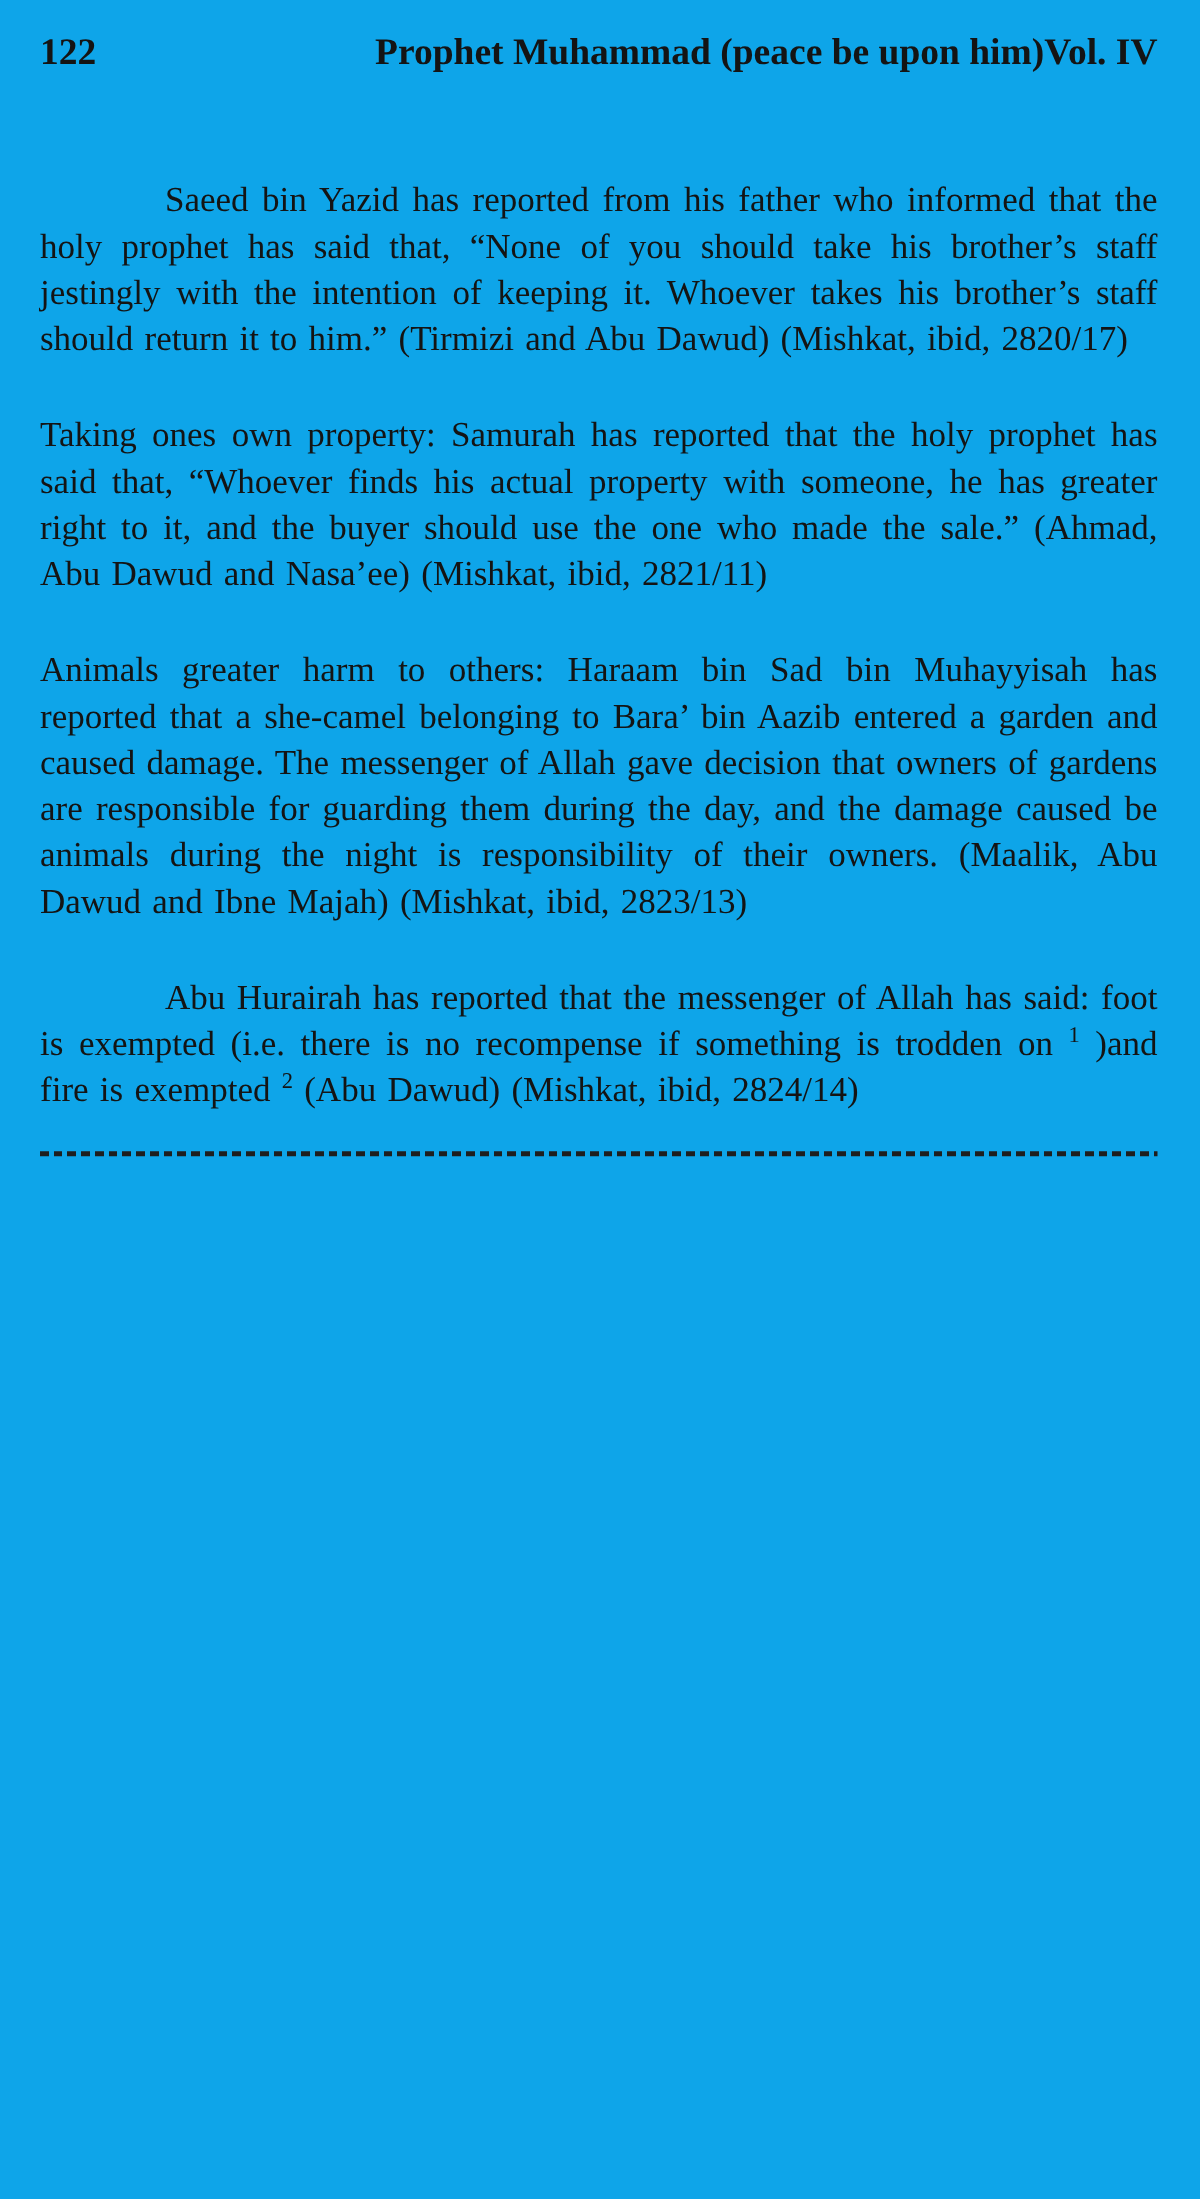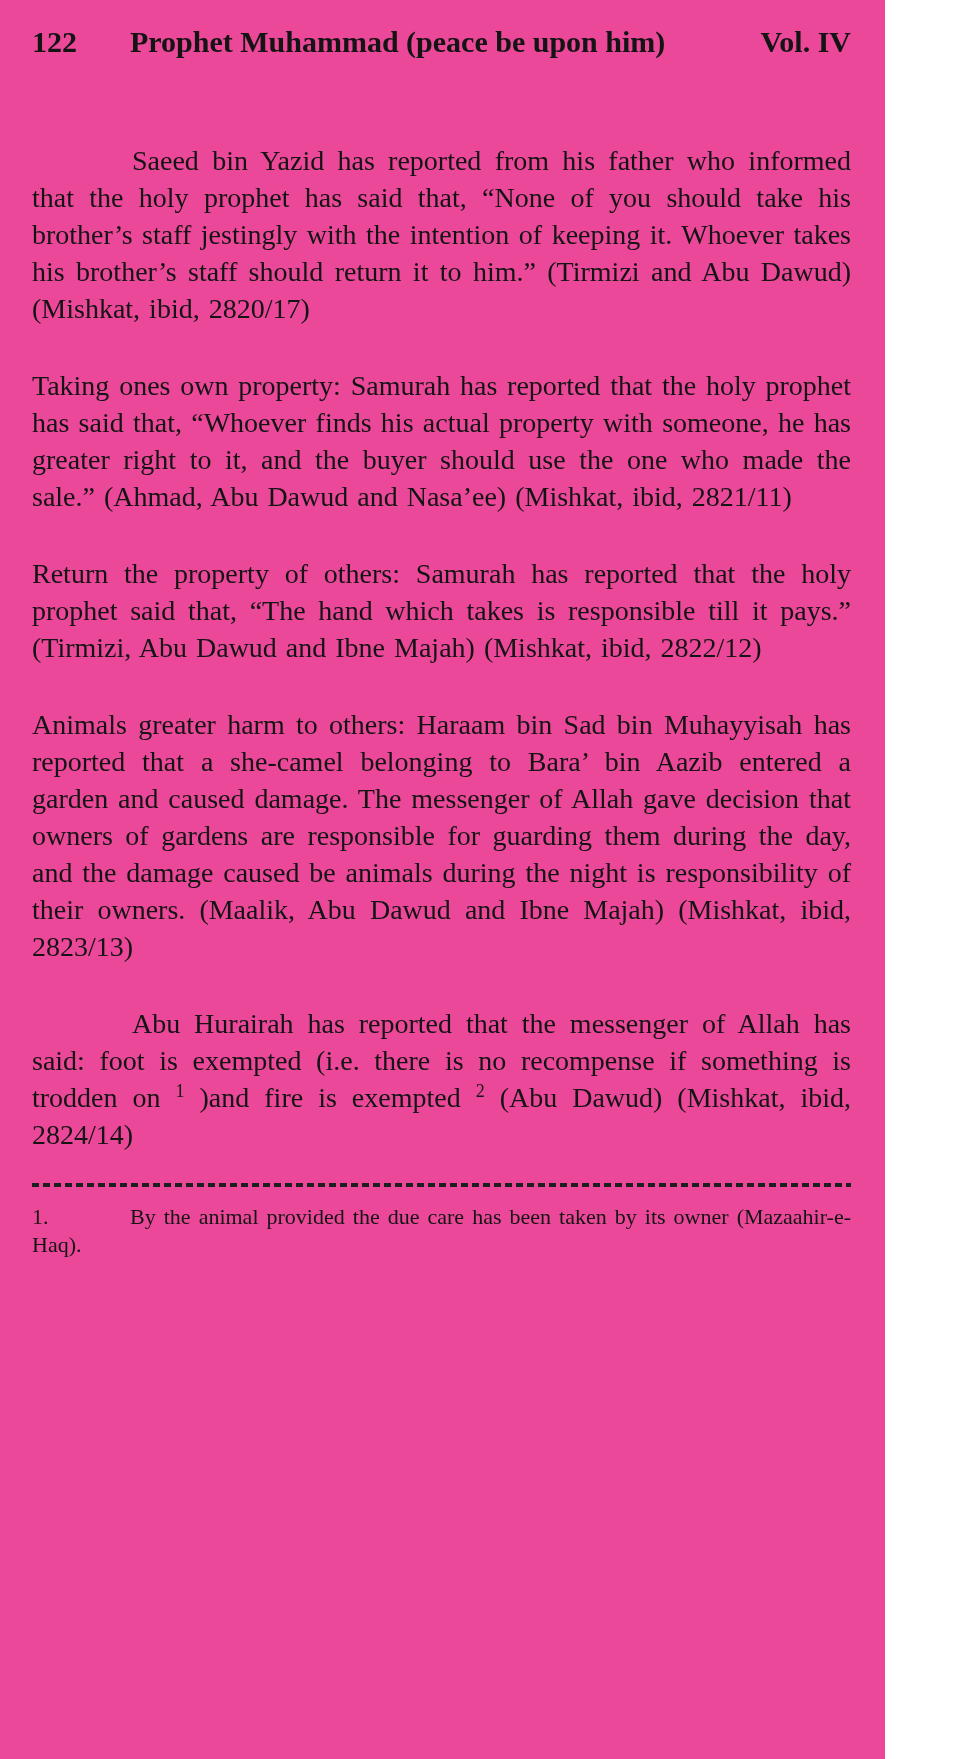--- a/index.html
+++ b/index.html
@@ -2,45 +2,45 @@
 <html><head>
 <meta charset="utf-8">
 <style>
   html, body {
     margin: 0;
     padding: 0;
     background: #ffffff;
   }
   .page {
     position: relative;
-    width: 885px;
+    width: 960px;
     height: 1759px;
     box-sizing: border-box;
-    background: #ec4899;
+    background: #0ea5e9;
     padding: 24px 34px 0 32px;
     overflow: hidden;
     font-family: "Liberation Serif", "DejaVu Serif", serif;
     color: #141414;
   }
   .page-header {
     display: flex;
     align-items: baseline;
     font-weight: bold;
     font-size: 30px;
     line-height: 36px;
     margin-bottom: 82px;
     white-space: nowrap;
   }
   .page-header .page-num {
     display: inline-block;
     width: 98px;
   }
   .page-header .page-title {
     flex: 1;
-    text-align: left;
+    text-align: right;
   }
   .page-header .page-vol {
   }
   .para {
     font-size: 28px;
     line-height: 37px;
     text-align: justify;
     margin: 0 0 40px 0;
     word-spacing: 2px;
   }
@@ -88,39 +88,32 @@
 
   <main>
 
     <p class="para indent">Saeed bin Yazid has reported from his father who informed that the holy prophet has said that, “None of you should take his brother’s staff jestingly with the intention of keeping it. Whoever takes his brother’s staff should return it to him.” (Tirmizi and Abu Dawud) (Mishkat, ibid, 2820/17)</p>
 
     <p class="para">
       <b class="lead">Taking ones own property:</b>
       <span>Samurah has reported that the holy prophet has said that, “Whoever finds his actual property with someone, he has greater right to it, and the buyer should use the one who made the sale.” (Ahmad, Abu Dawud and Nasa’ee) (Mishkat, ibid, 2821/11)</span>
     </p>
 
-    <p class="para">
-      <b class="lead">Return the property of others:</b>
-      <span>Samurah has reported that the holy prophet said that, “The hand which takes is responsible till it pays.” (Tirmizi, Abu Dawud and Ibne Majah) (Mishkat, ibid, 2822/12)</span>
-    </p>
 
     <p class="para">
       <b class="lead">Animals greater harm to others:</b>
       <span>Haraam bin Sad bin Muhayyisah has reported that a she-camel belonging to Bara’ bin Aazib entered a garden and caused damage. The messenger of Allah gave decision that owners of gardens are responsible for guarding them during the day, and the damage caused be animals during the night is responsibility of their owners. (Maalik, Abu Dawud and Ibne Majah) (Mishkat, ibid, 2823/13)</span>
     </p>
 
     <p class="para indent last-body">
       <span>Abu Hurairah has reported that the messenger of Allah has said: foot is exempted (i.e. there is no recompense if something is trodden on</span>
       <sup>1</sup>
       <span>)and fire is exempted</span>
       <sup>2</sup>
       <span>(Abu Dawud) (Mishkat, ibid, 2824/14)</span>
     </p>
 
     <div class="separator"></div>
 
-    <p class="footnote">
-      <span class="fn-num">1.</span><span>By the animal provided the due care has been taken by its owner (Mazaahir-e-Haq).</span>
-    </p>
 
 
   </main>
 </div>
 
 </body></html>

